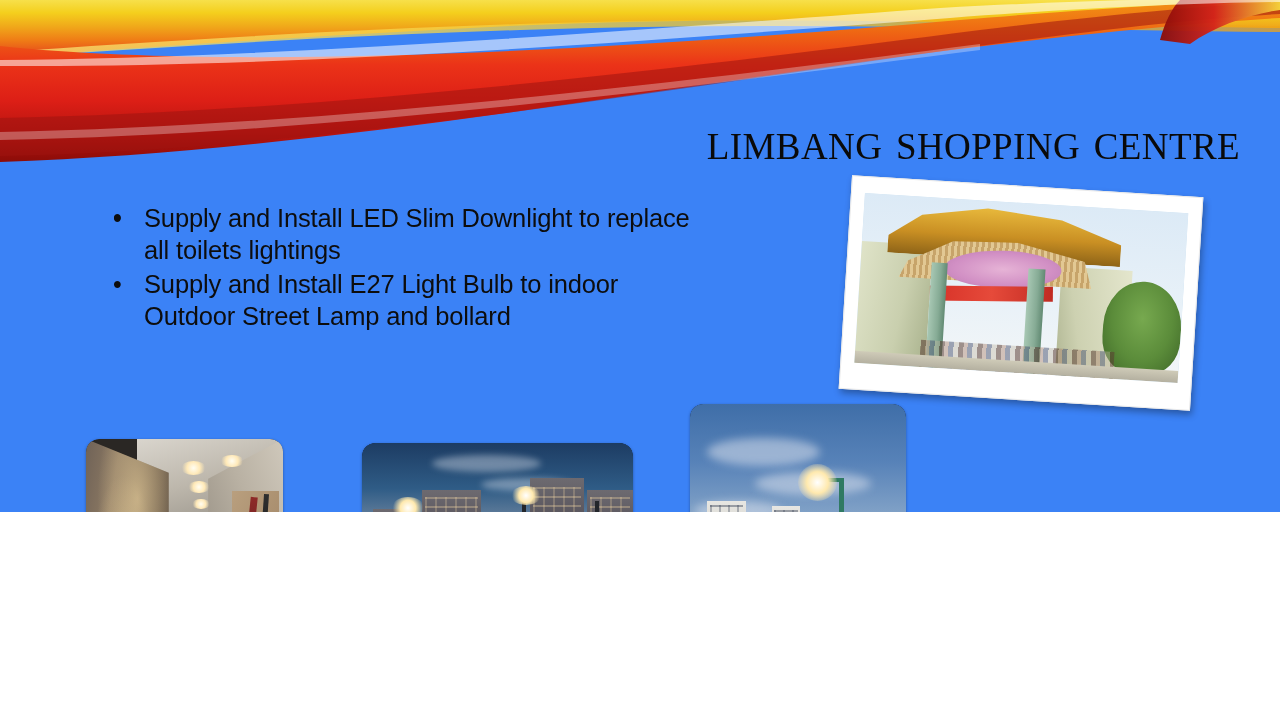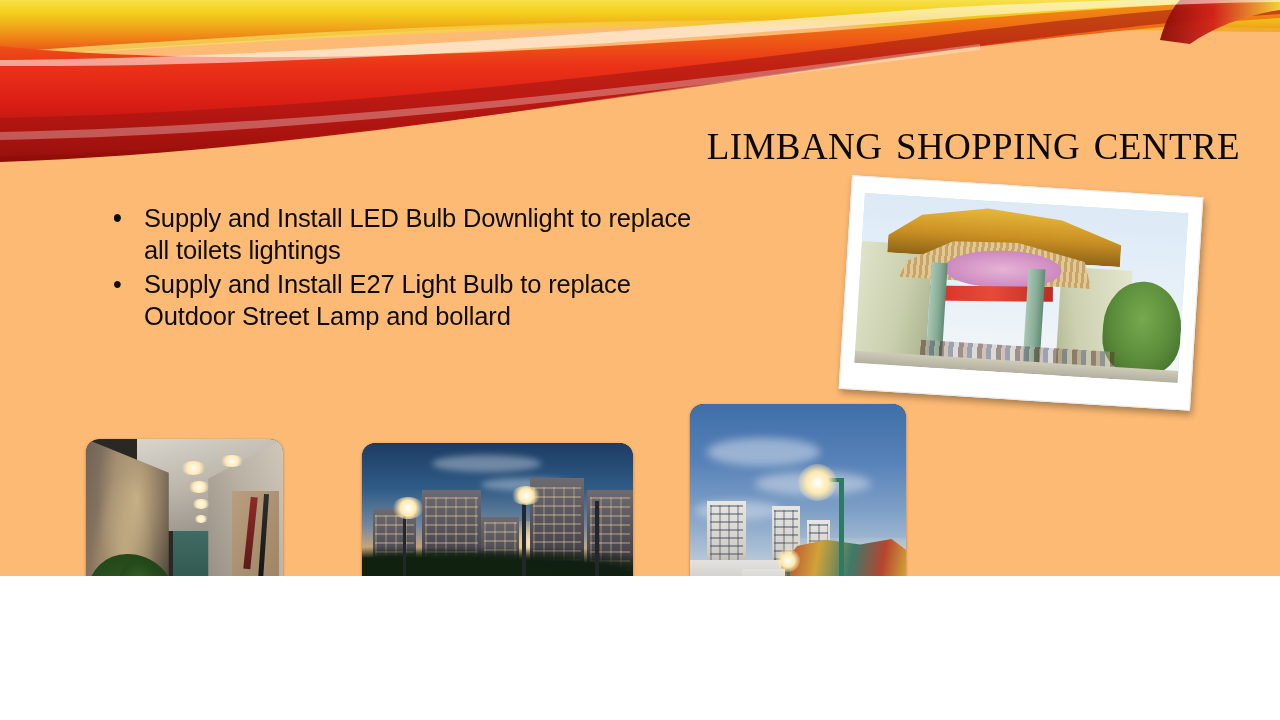--- a/index.html
+++ b/index.html
@@ -9,22 +9,22 @@
   }
   body {
     width: 1280px;
     height: 720px;
     overflow: hidden;
     font-family: "Liberation Sans", sans-serif;
   }
   .slide {
     position: relative;
     width: 1280px;
-    height: 576px;
-    background: #fdba74;
+    height: 512px;
+    background: #3b82f6;
     overflow: hidden;
     text-decoration: underline;
   }
 
   
   .deco-header {
     position: absolute;
     left: 0;
     top: 0;
     width: 1280px;
@@ -390,25 +390,25 @@
   </div>
 
   <div class="slide-title">Limbang Shopping Centre</div>
 
   <ul class="bullet-list">
     <li class="bullet-item">
       <span class="dot">•</span>
     </li>
     <li class="bullet-item">
       <span class="dot">•</span>
-      <span>Supply and Install LED Bulb Downlight to replace all toilets lightings</span>
+      <span>Supply and Install LED Slim Downlight to replace all toilets lightings</span>
     </li>
     <li class="bullet-item">
       <span class="dot">•</span>
-      <span>Supply and Install E27 Light Bulb to replace Outdoor Street Lamp and bollard</span>
+      <span>Supply and Install E27 Light Bulb to indoor Outdoor Street Lamp and bollard</span>
     </li>
   </ul>
 
   <div id="photo-mall-frame">
     <div class="frame-pic">
       <div class="mall-sky"></div>
       <div class="mall-leftwall"></div>
       <div class="mall-rightwall"></div>
       <div class="mall-canopy"></div>
       <div class="mall-canopy-under"></div>

